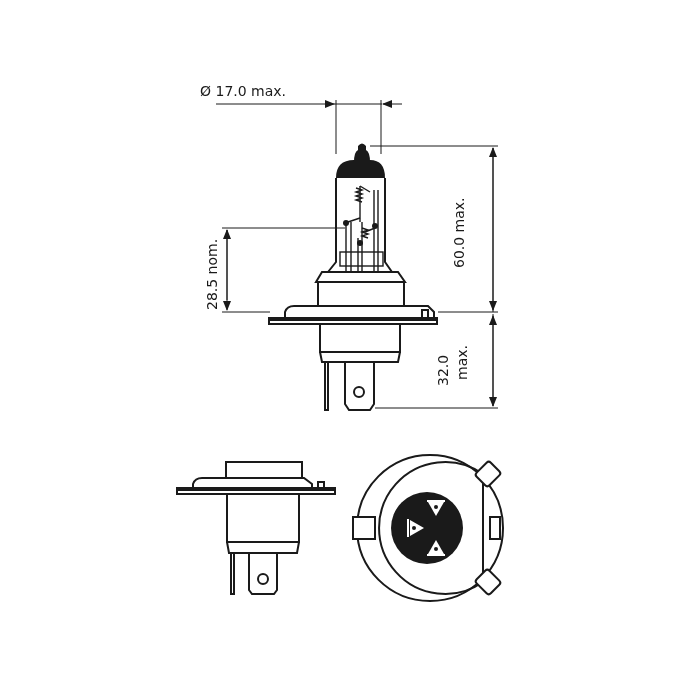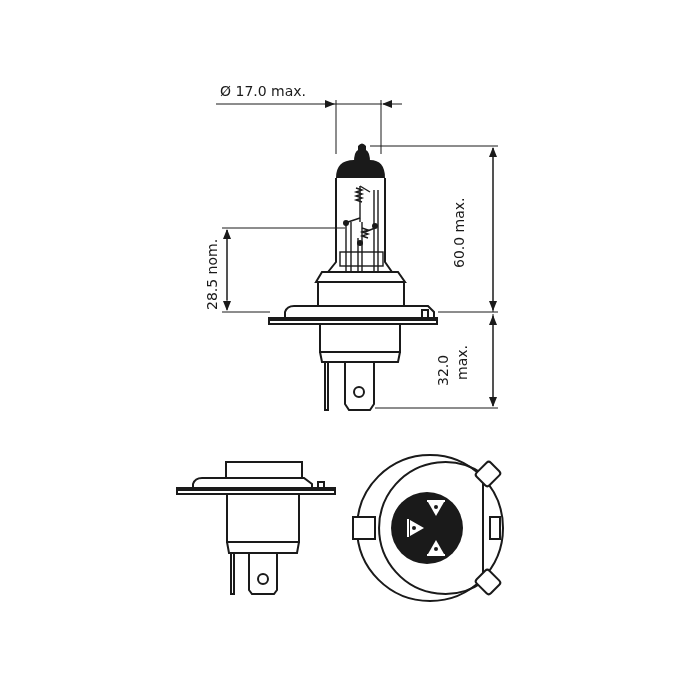--- a/index.html
+++ b/index.html
@@ -124,18 +124,18 @@
       <path d="M410,520 L410,536 L424,528 Z" fill="#ffffff" stroke="none"></path>
       <rect x="407" y="519" width="2" height="18" fill="#ffffff" stroke="none"></rect>
       <circle cx="414" cy="528" r="2" fill="#1a1a1a" stroke="none"></circle>
       <path d="M428,554 L444,554 L436,540 Z" fill="#ffffff" stroke="none"></path>
       <rect x="427" y="554" width="18" height="2" fill="#ffffff" stroke="none"></rect>
       <circle cx="436" cy="549" r="2" fill="#1a1a1a" stroke="none"></circle>
     </g>
   </g>
 </svg>
 
-<div class="lbl" style="left:220px; top:84px;">Ø 17.0 max.</div>
+<div class="lbl" style="left:200px; top:84px;">Ø 17.0 max.</div>
 <div class="lbl rot" style="left:452px; top:268px;">60.0 max.</div>
 <div class="lbl rot" style="left:205px; top:310px;">28.5 nom.</div>
 <div class="lbl rot" style="left:436px; top:386px;">32.0</div>
 <div class="lbl rot" style="left:455px; top:380px;">max.</div>
 </div>
 
 </body></html>

